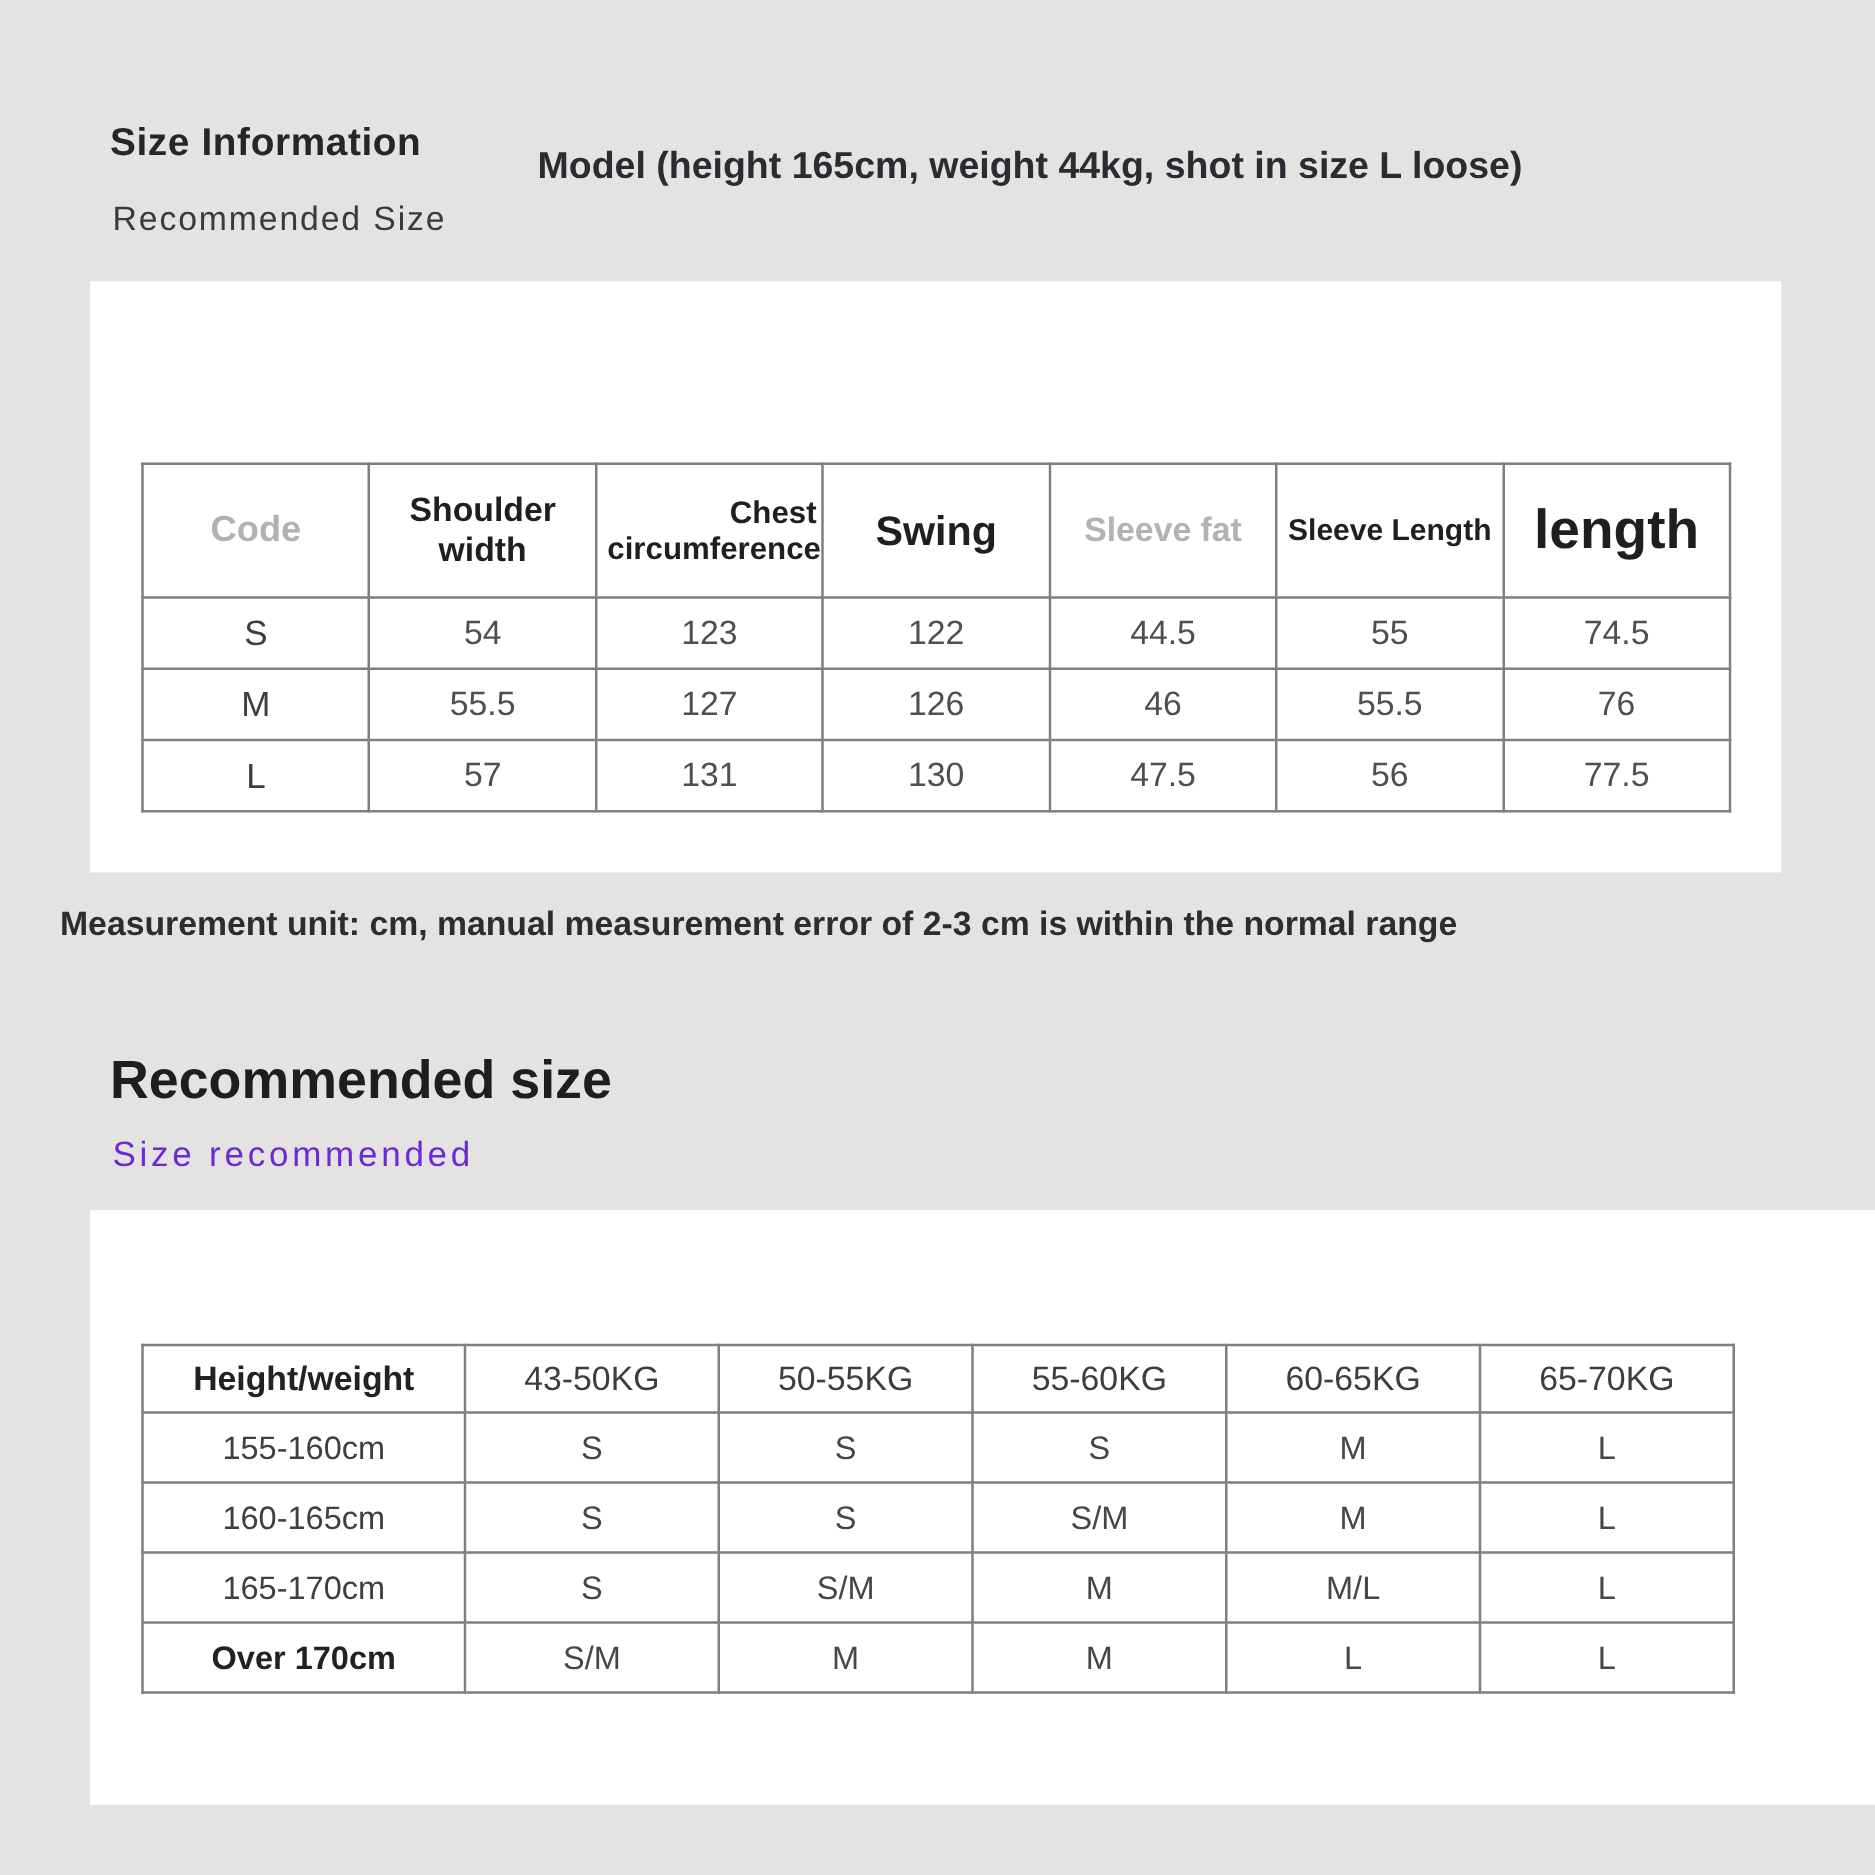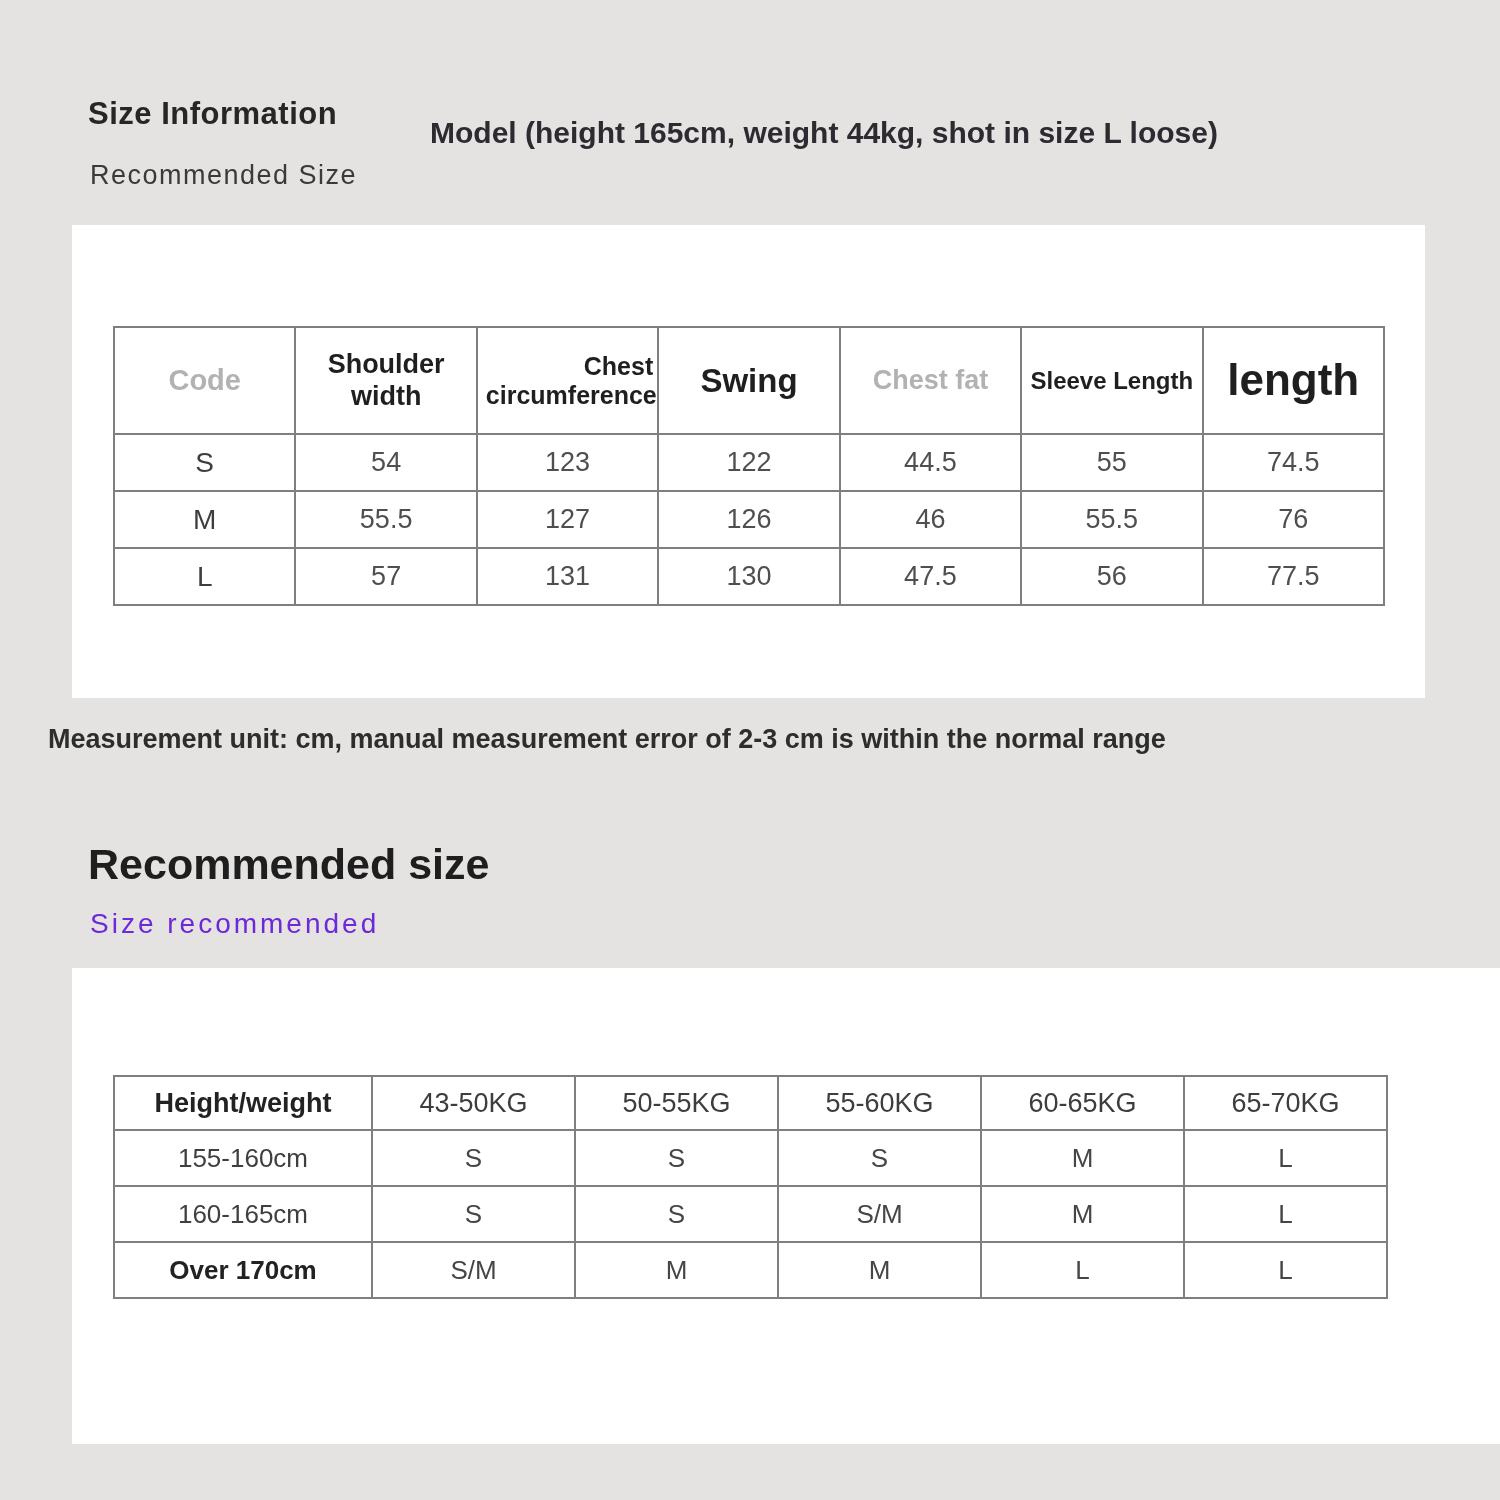--- a/index.html
+++ b/index.html
@@ -24,21 +24,21 @@
   .sub1{font-size:27px;color:#3a3a3a;letter-spacing:1.5px;}
   .card{background:var(--card);}
   .note{font-size:27px;font-weight:bold;color:#2d2d2d;}
   .h2{font-size:43px;font-weight:bold;color:#1e1e1e;}
   .sub2{font-size:28px;color:#6d28d9;letter-spacing:3px;}
 
   table{border-collapse:collapse;table-layout:fixed;background:#fff;}
   th,td{border:2px solid var(--line);text-align:center;vertical-align:middle;padding:0 4px;box-sizing:border-box;}
 
   
-  #size-table{width:1272px;}
+  #size-table{width:1272px;margin-top:44px;}
   #size-table thead tr{height:107px;}
   #size-table tbody tr{height:57px;}
   #size-table th{font-weight:bold;color:#1f1f1f;line-height:1.15;}
   #size-table th.muted{color:var(--muted);}
   #size-table th.align-left{text-align:right;padding-left:8px;}
   #size-table td{font-size:27px;color:var(--data);font-weight:normal;}
   #size-table td.code-cell{font-size:28px;color:#3d3d3d;}
 
   
   #recommend-table{width:1273px;}
@@ -60,21 +60,21 @@
 <div class="abs sub1" style="left:90px;top:160px;">Recommended Size</div>
 
 <div class="abs card" style="left:72px;top:225px;width:1353px;height:473px;">
   <table id="size-table" class="abs" style="left:41px;top:101px;">
     <thead>
         <tr>
           <th class="muted " style="font-size: 29px;">Code</th>
           <th class="" style="font-size: 27px;">Shoulder width</th>
           <th class="align-left" style="font-size: 25px;">Chest circumference</th>
           <th class="" style="font-size: 33px;">Swing</th>
-          <th class="muted " style="font-size: 27px;">Chest fat</th>
+          <th class="muted " style="font-size: 27px;">Sleeve fat</th>
           <th class="" style="font-size: 24px;">Sleeve Length</th>
           <th class="" style="font-size: 44px;">length</th>
         </tr>
       </thead>
     <tbody>
         <tr>
           <td class="code-cell">S</td>
           <td>54</td>
           <td>123</td>
           <td>122</td>
@@ -141,20 +141,28 @@
         </tr>
         <tr>
           <td class="row-label">160-165cm</td>
           <td>S</td>
           <td>S</td>
           <td>S/M</td>
           <td>M</td>
           <td>L</td>
         </tr>
         <tr>
+          <td class="row-label">165-170cm</td>
+          <td>S</td>
+          <td>S/M</td>
+          <td>M</td>
+          <td>M/L</td>
+          <td>L</td>
+        </tr>
+        <tr>
           <td class="row-label strong">Over 170cm</td>
           <td>S/M</td>
           <td>M</td>
           <td>M</td>
           <td>L</td>
           <td>L</td>
         </tr>
       </tbody>
   </table>
 </div>

